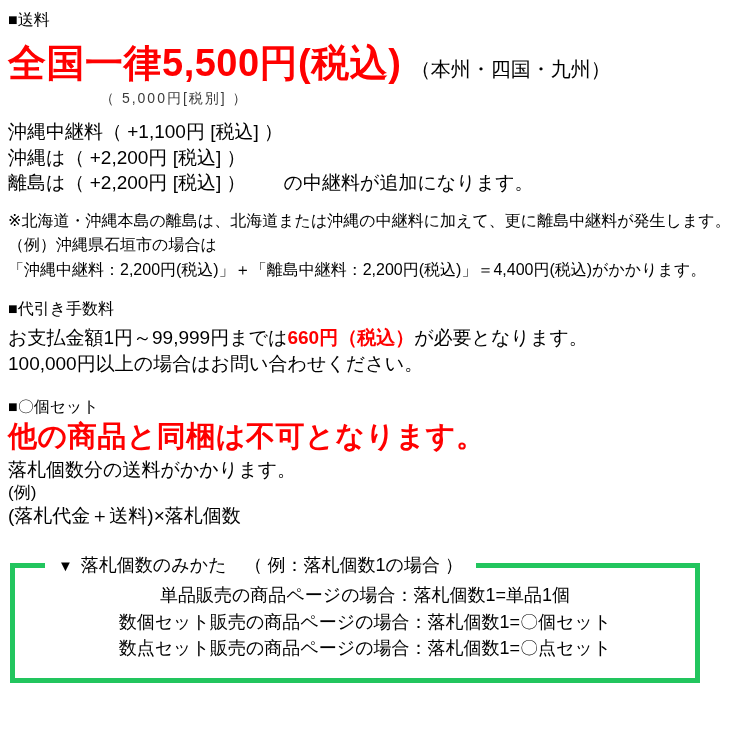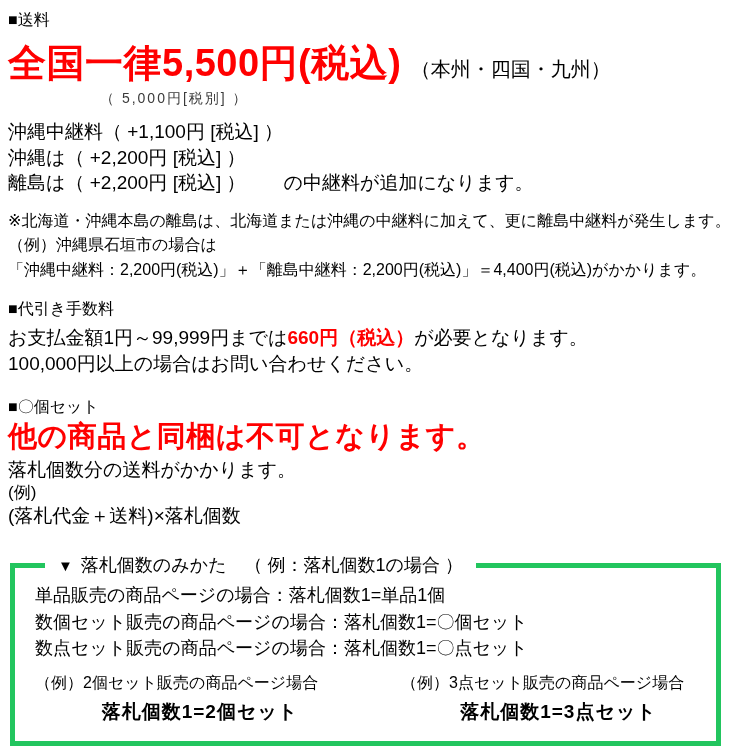--- a/index.html
+++ b/index.html
@@ -35,21 +35,21 @@
   .bundle-line.first { margin-top: 4px; }
 
   
   .count-box {
     margin: 26px 0 0 2px; width: 690px;
     border: 5px solid #22c55e;
     padding: 5px 0 16px 20px;
   }
   .count-box legend { font-size: 18px; margin-left: 10px; padding: 0 13px; white-space: nowrap; }
   .legend-icon { font-size: 15px; margin-right: 8px; }
-  .rule-line { font-size: 18px; line-height: 26.5px; }
+  .rule-line { font-size: 18px; line-height: 26.5px; text-align: center; }
   .examples { display: flex; margin-top: 11px; }
   .ex-col { width: 330px; }
   .ex-col + .ex-col { margin-left: 36px; width: 315px; }
   .ex-label { font-size: 16px; }
   .ex-result { font-size: 19px; font-weight: bold; text-align: center; margin-top: 5px; letter-spacing: 1px; }
 </style>
 </head>
 <body>
 
 <div>
@@ -93,23 +93,13 @@
 
 <fieldset class="count-box">
   <legend>
     <span class="legend-icon">▼</span><span>落札個数のみかた　（ 例：落札個数1の場合 ）</span>
   </legend>
   <div>
     <div class="rule-line">単品販売の商品ページの場合：落札個数1=単品1個</div>
     <div class="rule-line">数個セット販売の商品ページの場合：落札個数1=〇個セット</div>
     <div class="rule-line">数点セット販売の商品ページの場合：落札個数1=〇点セット</div>
   </div>
-  <div class="examples">
-    <div class="ex-col">
-      <div class="ex-label">（例）2個セット販売の商品ページ場合</div>
-      <div class="ex-result">落札個数1=2個セット</div>
-    </div>
-    <div class="ex-col">
-      <div class="ex-label">（例）3点セット販売の商品ページ場合</div>
-      <div class="ex-result">落札個数1=3点セット</div>
-    </div>
-  </div>
 </fieldset>
 
 </body></html>

